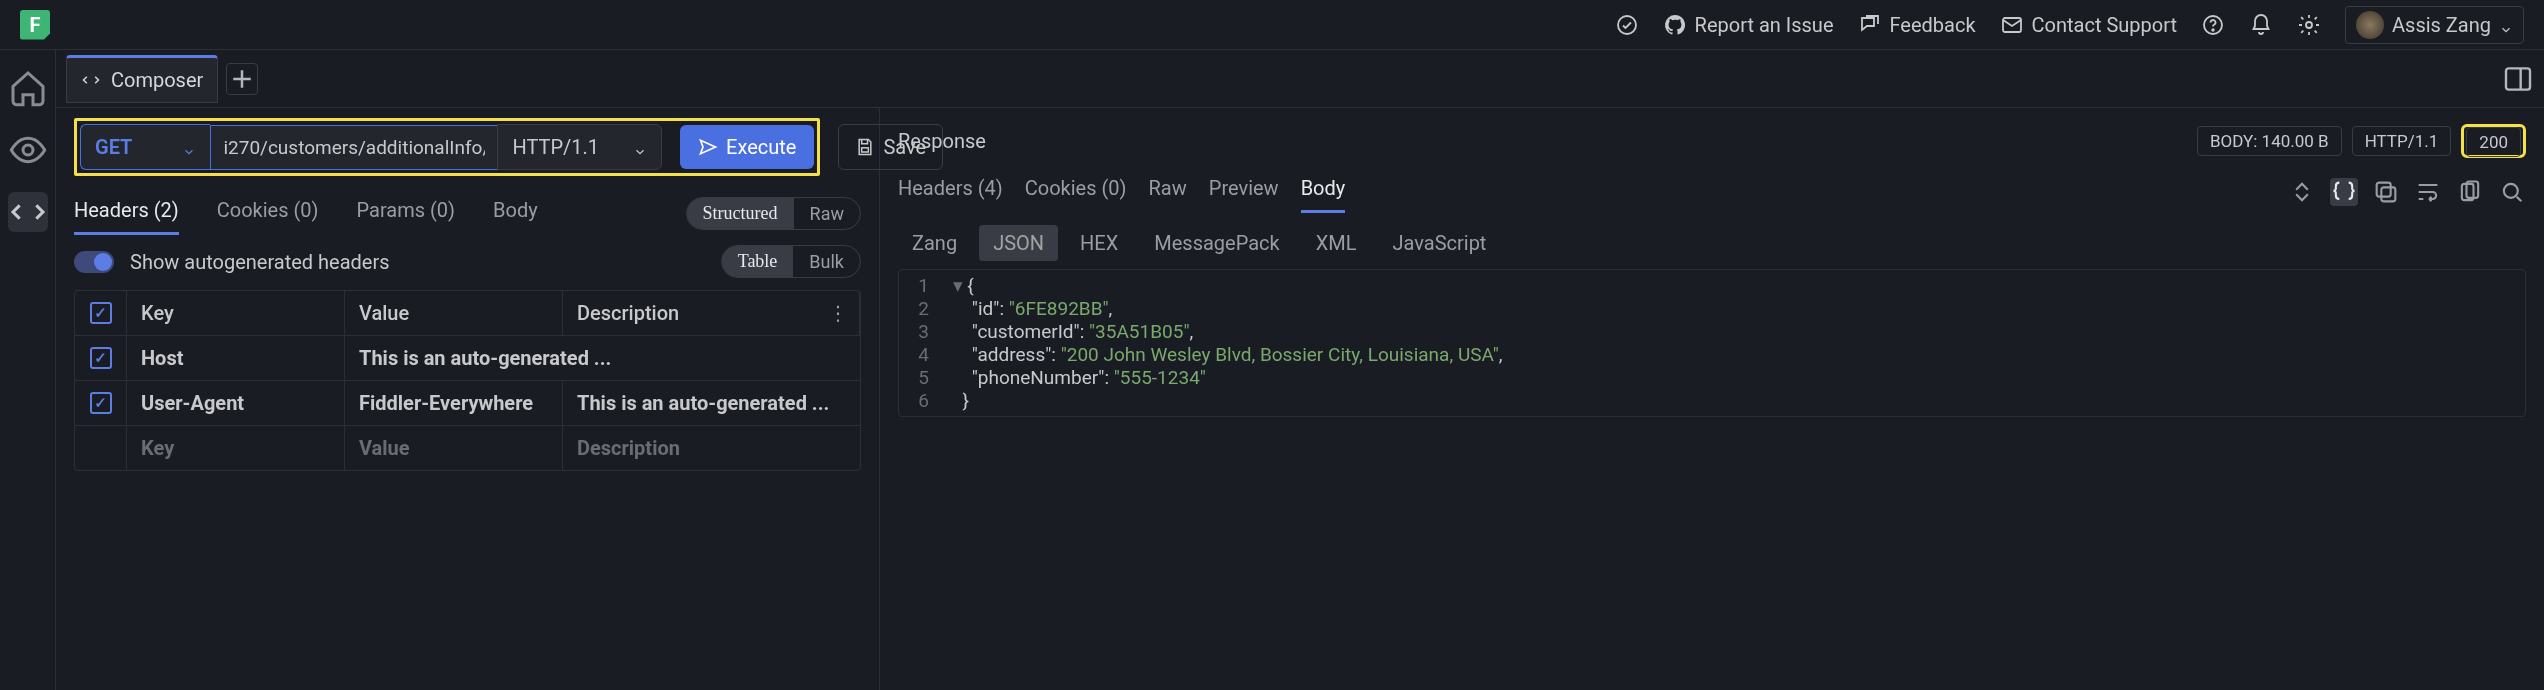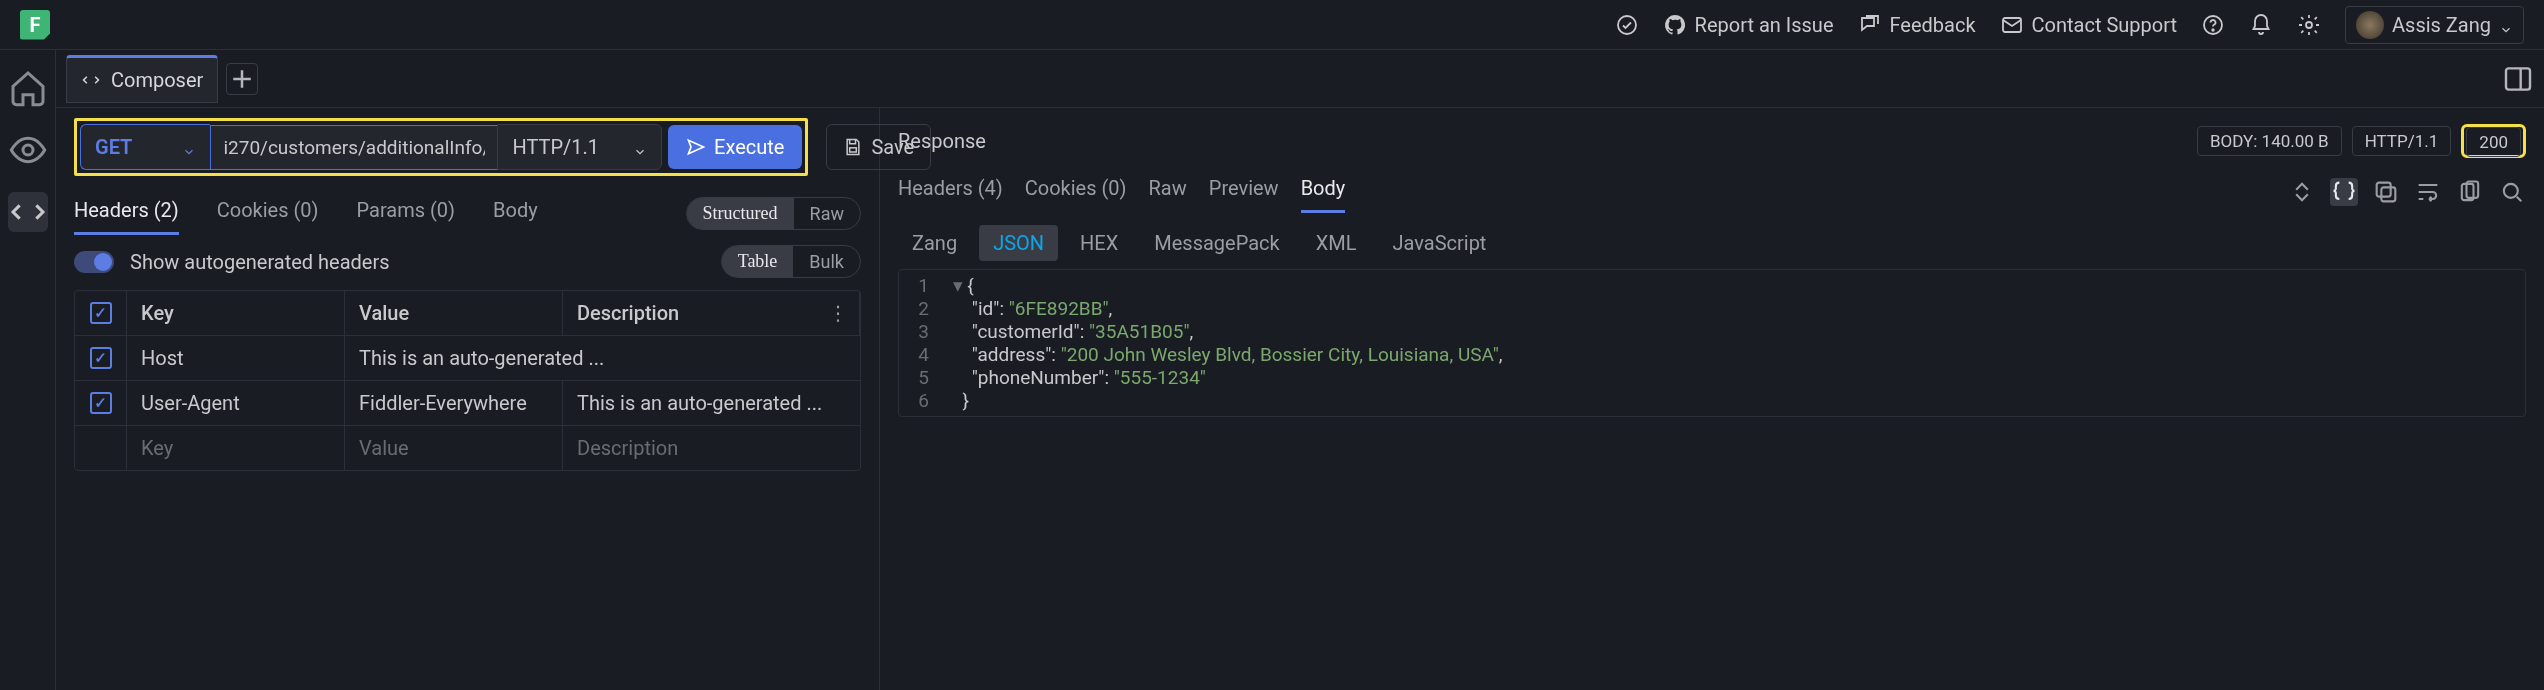--- a/index.html
+++ b/index.html
@@ -22,35 +22,35 @@
 .tab { display:flex; align-items:center; gap:10px; padding: 10px 14px; border:1px solid #3a3c45; border-top: 3px solid #5b7de4; border-radius:4px 4px 0 0; background:#24262e; color:#d6d7da;}
 .tab-add { width:32px; height:32px; border:1px solid #3a3c45; border-radius:4px; display:flex; align-items:center; justify-content:center; cursor:pointer; color:#b5b7bd;}
 .panes { flex:1; display:flex; }
 .left-pane { width: 824px; border-right:1px solid #2d2f38; display:flex; flex-direction:column; padding: 0px 18px 6px 0; }
 .right-pane { flex:1; display:flex; flex-direction:column; }
 .request-row { display:flex; align-items:center; gap:10px; padding: 10px 0 10px 18px; }
 .highlight-box { border: 3px solid #f3e04b; display:flex; align-items:center; padding:3px; border-radius:2px; }
 .method-sel { background:#24262e; border:1px solid #4a6fe0; border-right:none; border-radius:6px 0 0 6px; color:#5b7de4; font-weight:600; padding: 10px 14px; display:flex; align-items:center; gap: 50px; cursor:pointer;}
 .url-in { background:#24262e; border:1px solid #4a6fe0; color:#c8c9cc; padding:10px 12px; width: 288px; border-radius:0; outline:none; font-size:19px;}
 .proto-sel { background:#24262e; border:1px solid #3a3c45; color:#c8c9cc; padding:10px 14px; border-radius:0 6px 6px 0; display:flex; align-items:center; gap:34px; cursor:pointer; margin-left:-1px;}
-.exec-btn { background:#4a6fe0; color:white; border:none; border-radius:6px; padding:10px 18px; font-size:20px; display:flex; align-items:center; gap:8px; cursor:pointer; margin-left:6px;}
+.exec-btn { background:#4a6fe0; color:white; border:none; border-radius:6px; padding:10px 18px; font-size:20px; display:flex; align-items:center; gap:8px; cursor:pointer; margin-left:18px;}
 .save-btn { display:flex; align-items:center; gap:8px; color:#c8c9cc; border:1px solid #3a3c45; border-radius:6px; padding:10px 16px; cursor:pointer; margin-left:8px; }
 .sub-tabs { display:flex; align-items:center; padding: 6px 0 0 18px; gap: 22px; justify-content:space-between;}
 .sub-tabs-left { display:flex; gap:38px; }
 .sub-tab { padding: 6px 0 10px 0; cursor:pointer; color:#9b9da4;}
 .sub-tab.active { color:#e8e9ec; border-bottom:3px solid #5b7de4;}
 .seg { display:flex; border:1px solid #3a3c45; border-radius:999px; overflow:hidden;}
 .seg-item { padding:5px 16px; cursor:pointer; color:#9b9da4; font-size:18px;}
 .seg-item.active { background:#3a3c45; color:#e8e9ec;font-family:Liberation Serif, serif;}
 .toggle-row { display:flex; align-items:center; padding:10px 0 12px 18px; gap: 12px; justify-content:space-between;}
 .toggle-left { display:flex; align-items:center; gap:16px;}
 .switch { width:40px; height:22px; background:#3d4a7a; border-radius:999px; position:relative; cursor:pointer;}
 .switch::after { content:''; width:18px; height:18px; background:#5b7de4; border-radius:50%; position:absolute; top:2px; right:2px; }
 .hdr-table { margin-left:18px; border:1px solid #2d2f38; border-radius:4px; }
-.hdr-row { display:flex; border-bottom:1px solid #2d2f38; }
+.hdr-row { display:flex; border-bottom:1px solid #2d2f38;font-weight:bold; }
 .hdr-row:last-child { border-bottom:none; }
 .hdr-cell { padding:10px 14px; border-right:1px solid #2d2f38; display:flex; align-items:center; color:#c8c9cc;}
 .hdr-cell:last-child { border-right:none;}
 .hdr-check-col { width:52px; justify-content:center;}
 .hdr-key-col { width: 218px;}
 .hdr-val-col { width: 218px;}
 .hdr-desc-col { flex:1;}
 .chk { width:22px; height:22px; border:2px solid #5b7de4; border-radius:3px; display:flex; align-items:center; justify-content:center; cursor:pointer;}
 .chk.on::after { content:'✓'; color:#5b7de4; font-size:15px; font-weight:bold;}
 .hdr-row.head { color:#e8e9ec; font-weight:500; position:relative;}
@@ -60,21 +60,21 @@
 .resp-pills { display:flex; gap:10px; align-items:center;}
 .pill { border:1px solid #3a3c45; border-radius:4px; padding:4px 12px; font-size:17px; color:#c8c9cc;}
 .status-highlight { border: 3px solid #f3e04b; padding:2px; border-radius:6px;}
 .resp-tabs { display:flex; padding: 0 18px; align-items:center; justify-content:space-between;}
 .resp-tabs-left { display:flex; gap: 22px;}
 .resp-tabs-right { display:flex; gap: 14px; color:#9b9da4;}
 .tool-ic { width:28px; height:28px; display:flex; align-items:center; justify-content:center; cursor:pointer; border-radius:4px;}
 .tool-ic.active { background:#3a3c45; color:#e8e9ec;}
 .fmt-tabs { display:flex; gap: 8px; padding: 12px 18px 8px 18px;}
 .fmt-tab { padding:6px 14px; color:#9b9da4; cursor:pointer; border-radius:4px;}
-.fmt-tab.active { background:#3a3c45; color:#0ea5e9;}
+.fmt-tab.active { background:#3a3c45; color:#a3a3a3;}
 .code-area { font-family: "SF Mono", Menlo, Consolas, monospace; font-size:19px; padding: 4px 0; margin: 0 18px; border:1px solid #2d2f38; border-radius:4px;}
 .code-line { display:flex; }
 .gutter { width:42px; text-align:right; color:#6a6c74; padding-right:12px; user-select:none;}
 .code { white-space:pre; padding-left:12px;}
 .tok-key { color:#c8c9cc; }
 .tok-str { color:#7aa86d; }
 .tok-punc { color:#c8c9cc; }
 .caret { color:#6a6c74;}
 svg { width:100%; height:100%; }
 </style>

